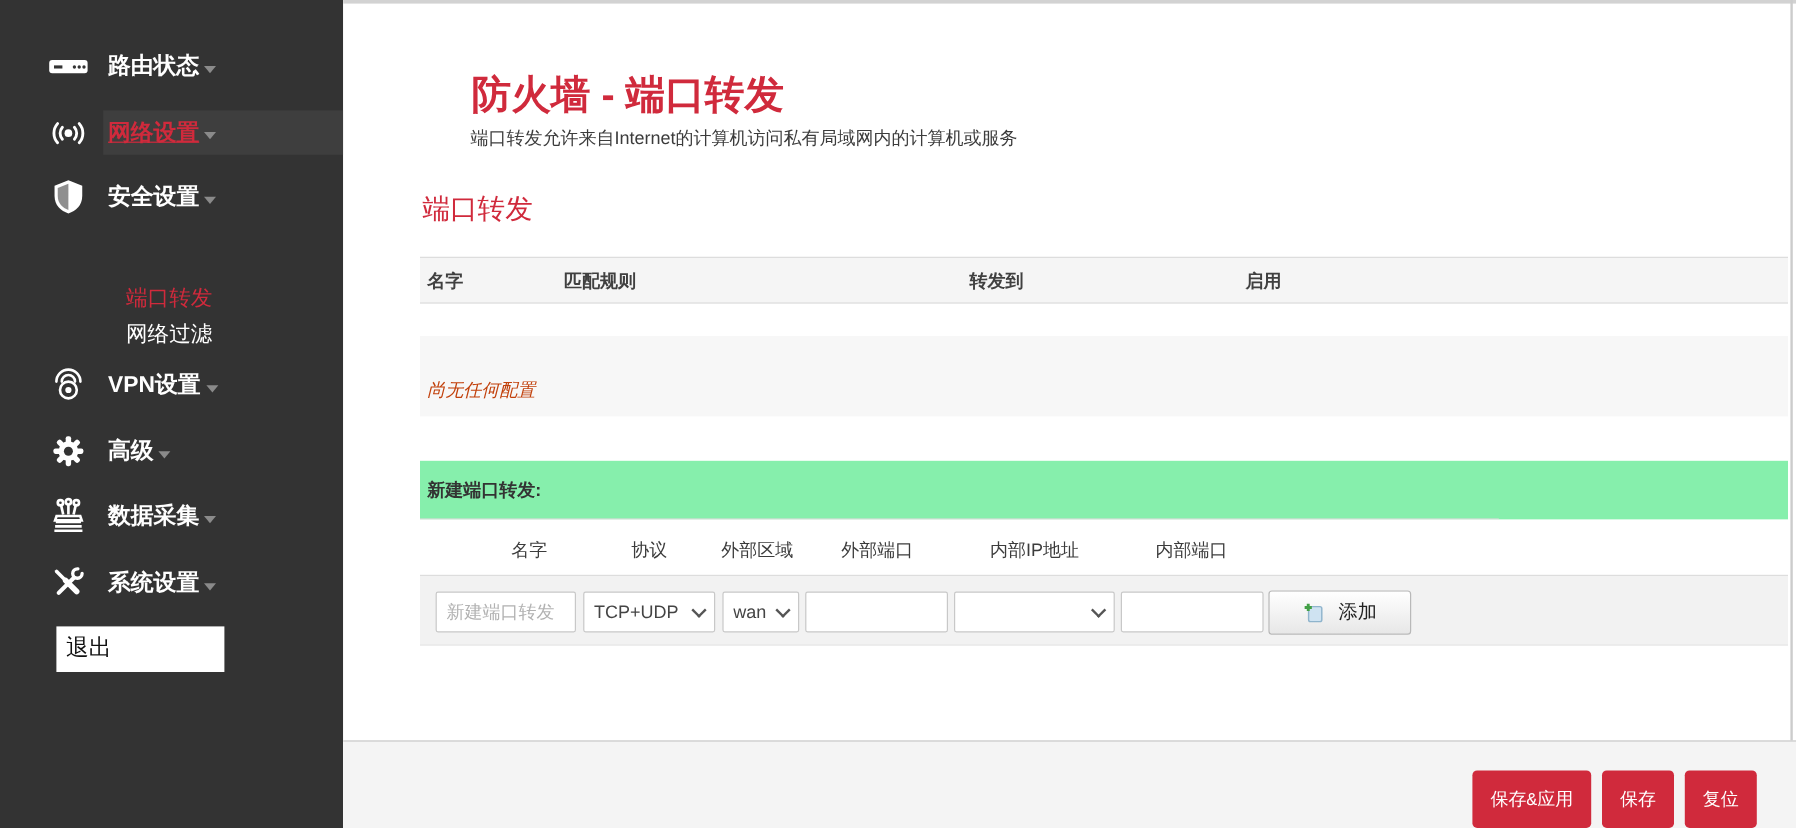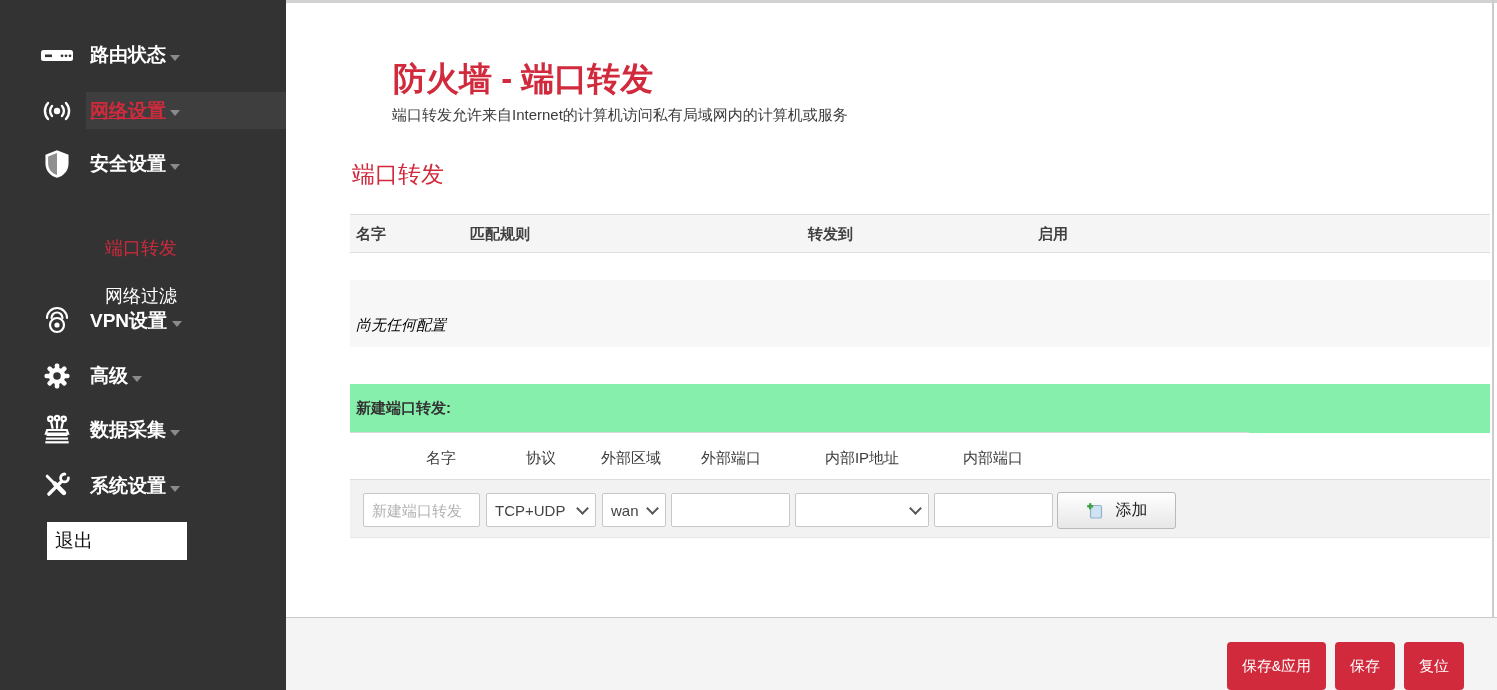--- a/index.html
+++ b/index.html
@@ -85,21 +85,21 @@
     position:absolute; top:10px; font-size:15px; font-weight:bold; color:#404040;
   }
   .th0 { left:6px; }  .th1 { left:120px; } .th2 { left:458px; } .th3 { left:688px; }
 
   .empty-row {
     position:absolute; left:64px; top:280px; width:1140px; height:67px;
     background:#f7f7f7;
   }
   .empty-text {
     position:absolute; left:6px; top:36px;
-    font-style:italic; font-size:15px; color:#000000;
+    font-style:italic; font-size:15px; color:#c2410c;
   }
 
   .form-label-row {
     position:absolute; left:64px; top:384px; width:1140px; height:49px;
     background:#86efac;
   }
   .form-label {
     position:absolute; left:6px; top:15px;
     font-size:15px; font-weight:bold; color:#333;
   }
@@ -204,21 +204,21 @@
           <path d="M12 3.5 L12 22.5 C7.8 21.2 4.3 17.6 4.3 12.5 V6.6 Z" fill="#333" opacity="0.55"></path>
         </svg>
     </span>
     <span class="nav-label">安全设置</span>
     <span class="caret" style="left:170px;"></span>
   </div>
 
   <div class="sub-item" style="top:233px;">
     <span class="sub-label red">端口转发</span>
   </div>
-  <div class="sub-item" style="top:281px;font-family:Liberation Serif, serif;">
+  <div class="sub-item" style="top:263px;font-family:Liberation Serif, serif;">
     <span class="sub-label">网络过滤</span>
   </div>
 
   <div class="nav-item" style="top:303px;height:36px;">
     <span class="nav-icon">
       <svg width="32" height="30" viewBox="0 0 32 30">
           <path d="M6 12 a10 10 0 0 1 20 0" stroke="#fff" stroke-width="2.2" fill="none" stroke-linecap="round"></path>
           <path d="M10.5 12 a5.5 5.5 0 0 1 11 0" stroke="#fff" stroke-width="2.2" fill="none" stroke-linecap="round"></path>
           <circle cx="16" cy="19" r="7" stroke="#fff" stroke-width="2.2" fill="none"></circle>
           <circle cx="16" cy="19" r="2.6" fill="#fff"></circle>

